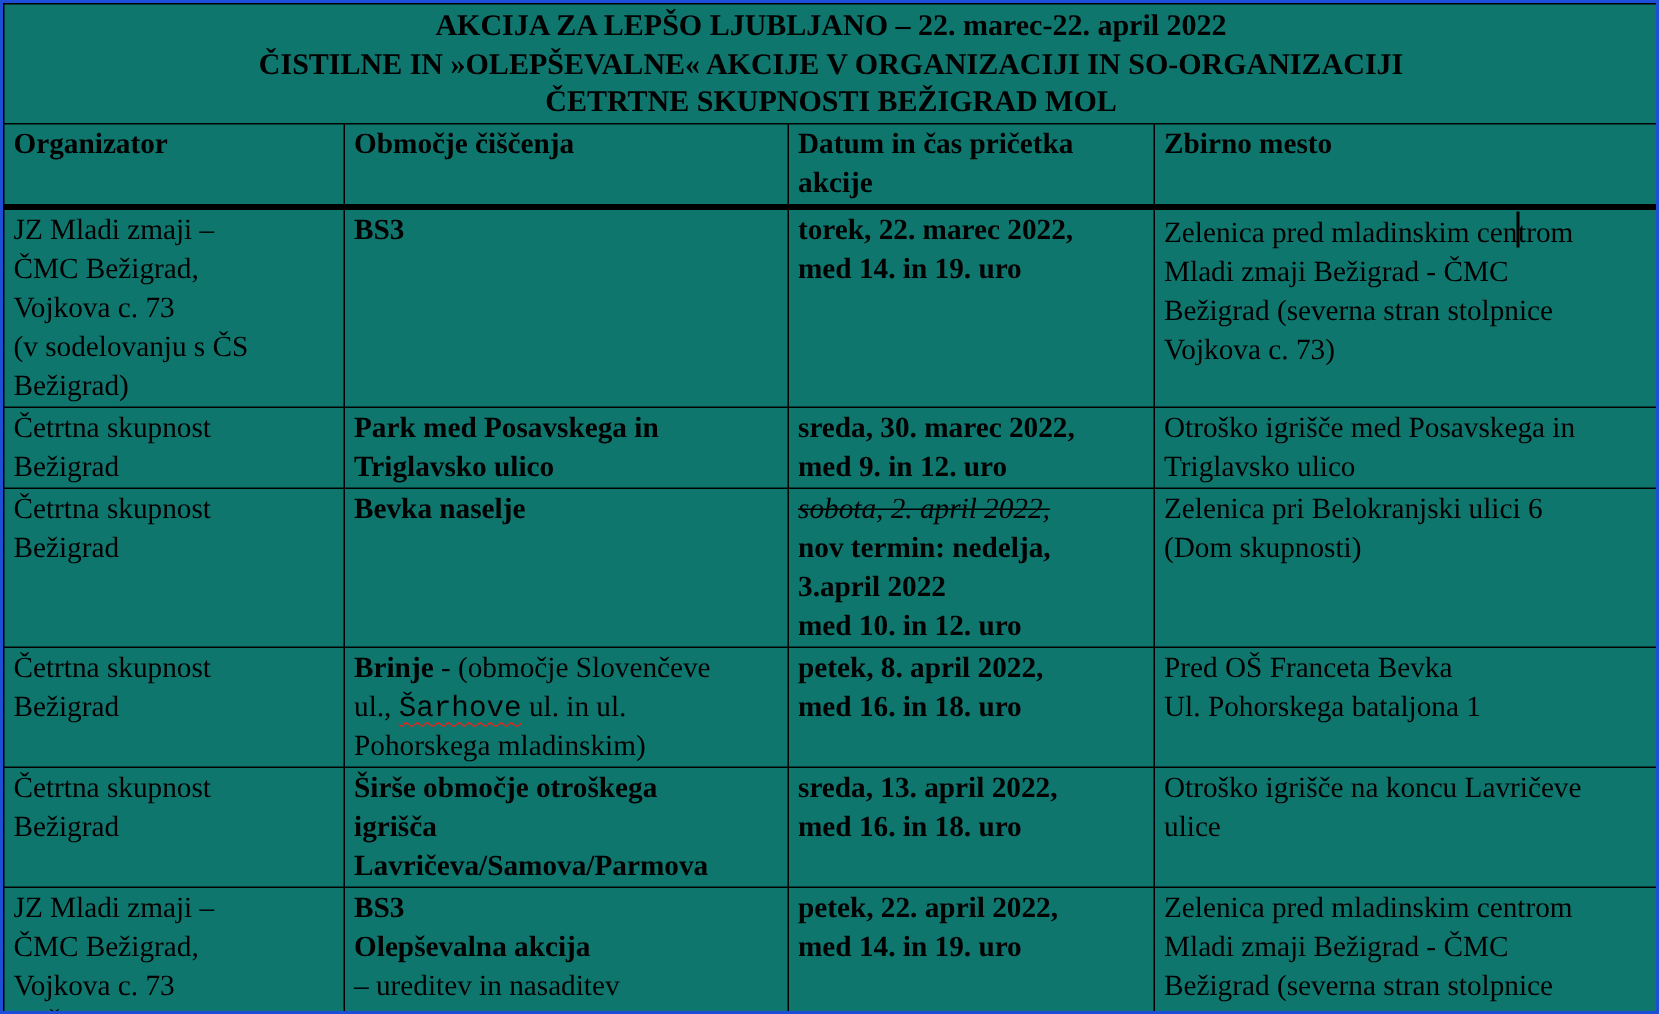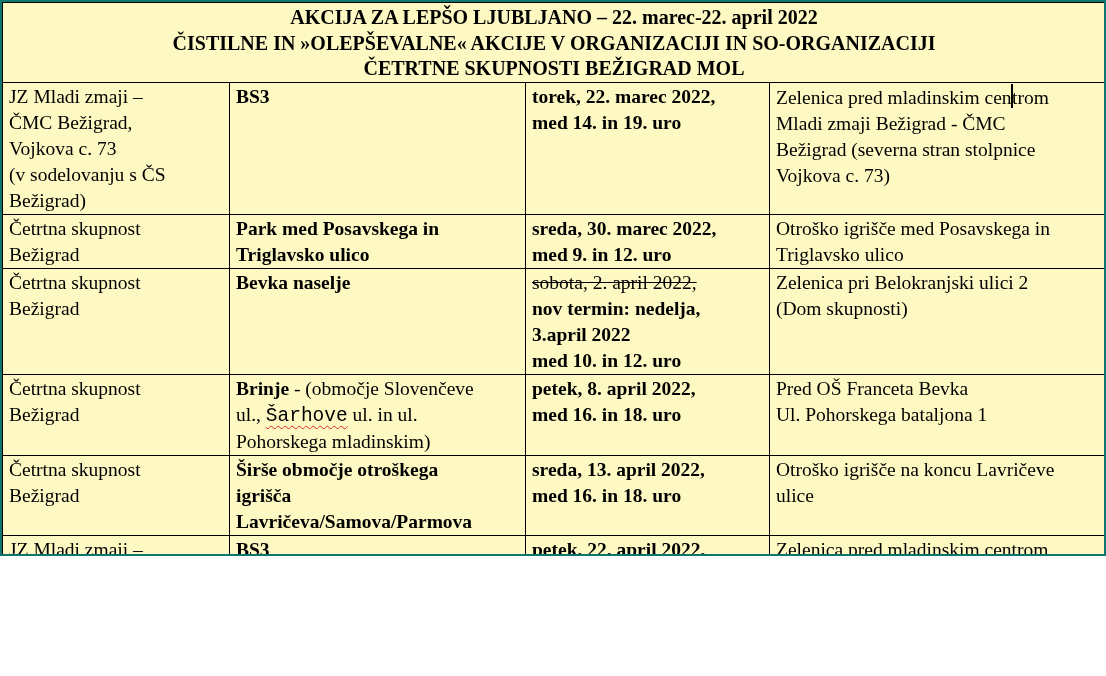--- a/index.html
+++ b/index.html
@@ -1,21 +1,21 @@
 <!DOCTYPE html>
 <html><head>
 <meta charset="utf-8">
 <style>
   html,body{margin:0;padding:0;background:#ffffff;}
   .page{
     position:relative;
-    width:1106px;height:556px;
+    width:1106px;height:676px;
     box-sizing:border-box;
-    background:#fef9c3;
-    border:2px solid #0f766e;
+    background:#0f766e;
+    border:2px solid #1d4ed8;
     font-family:"Liberation Serif", serif;
     color:#000000;
     overflow:hidden;
   }
   table.doc-table{
     border-collapse:collapse;
     table-layout:fixed;
     width:1102px;
   }
   .doc-table td,.doc-table th{
@@ -37,21 +37,21 @@
     line-height:25.5px;
     padding-top:2px;
     height:78px;
   }
   tr.header-row th{
     font-weight:bold;
     border-bottom:4px solid #000000;
     height:53px;
   }
   .b{font-weight:bold;}
-  .i{}
+  .i{font-style:italic;}
   .s{text-decoration:line-through;text-decoration-thickness:1.5px;}
   .i.s{text-decoration:line-through;}
   .w{
     text-decoration-line:underline;
     text-decoration-style:wavy;
     text-decoration-color:#e0261d;
     text-decoration-thickness:1px;
     text-underline-offset:4px;
     font-family:Liberation Mono, monospace;
   }
@@ -71,20 +71,26 @@
     <colgroup>
       <col style="width:227px">
       <col style="width:296px">
       <col style="width:244px">
       <col style="width:335px">
     </colgroup>
     <tbody>
       <tr class="title-row">
         <td colspan="4"><div>AKCIJA ZA LEPŠO LJUBLJANO – 22. marec-22. april 2022</div><div>ČISTILNE IN »OLEPŠEVALNE« AKCIJE V ORGANIZACIJI IN SO-ORGANIZACIJI</div><div>ČETRTNE SKUPNOSTI BEŽIGRAD MOL</div></td>
       </tr>
+      <tr class="header-row">
+          <th>Organizator</th>
+          <th>Območje čiščenja</th>
+          <th>Datum in čas pričetka akcije</th>
+          <th>Zbirno mesto</th>
+        </tr>
     </tbody>
     <tbody>
         <tr style="height: 130px;">
           <td><span>JZ Mladi zmaji –
 ČMC Bežigrad,
 Vojkova c. 73
 (v sodelovanju s ČS
 Bežigrad)</span></td>
           <td><span class="b">BS3</span></td>
           <td><span class="b">torek, 22. marec 2022,
@@ -105,21 +111,21 @@
 Triglavsko ulico</span></td>
         </tr>
         <tr style="height: 105px;">
           <td><span>Četrtna skupnost
 Bežigrad</span></td>
           <td><span class="b">Bevka naselje</span></td>
           <td><span class="i s">sobota, 2. april 2022,</span><span class="b">
 nov termin: nedelja,
 3.april 2022
 med 10. in 12. uro</span></td>
-          <td><span>Zelenica pri Belokranjski ulici 2
+          <td><span>Zelenica pri Belokranjski ulici 6
 (Dom skupnosti)</span></td>
         </tr>
         <tr style="height: 77px;">
           <td><span>Četrtna skupnost
 Bežigrad</span></td>
           <td><span class="b">Brinje</span><span> - (območje Slovenčeve
 ul., </span><span class="w">Šarhove</span><span> ul. in ul.
 Pohorskega mladinskim)</span></td>
           <td><span class="b">petek, 8. april 2022,
 med 16. in 18. uro</span></td>

